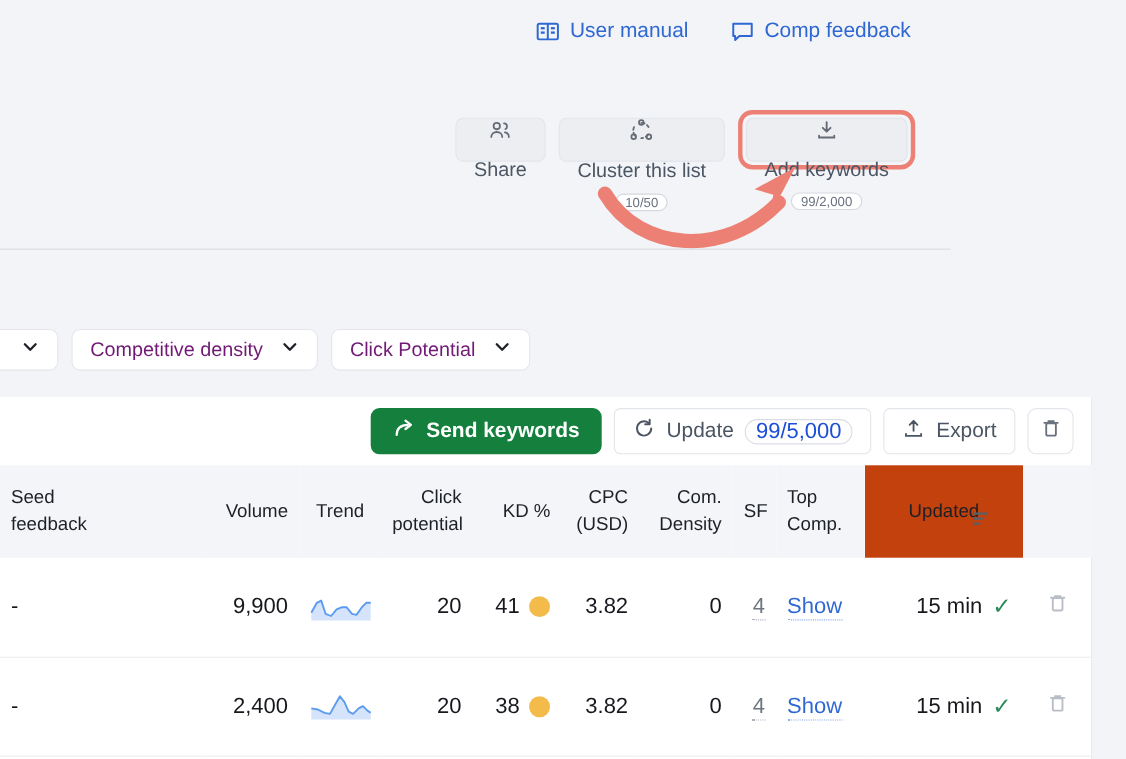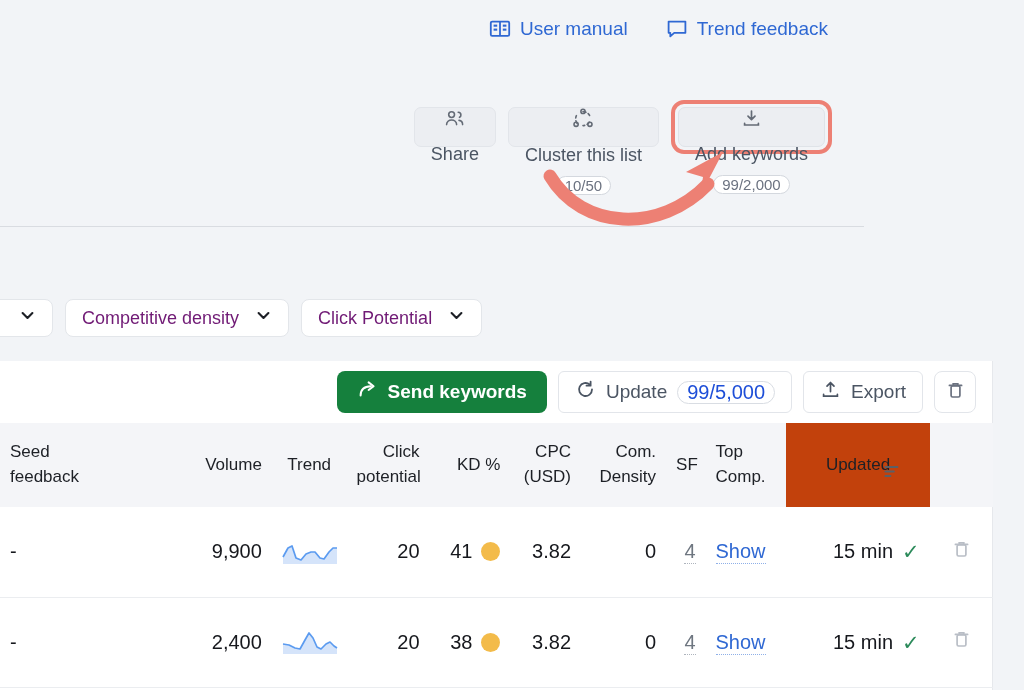--- a/index.html
+++ b/index.html
@@ -33,21 +33,21 @@
     display: flex; align-items: center; gap: 10px;
     height: 40px; padding: 0 16px;
     border-radius: 7px; border: 1px solid #e2e5ea;
     background: #eceef2; color: #4b5563;
     font-size: 18px; cursor: pointer; white-space: nowrap; flex-direction: column;
   }
   .btn .pill {
     display: inline-flex; align-items: center; justify-content: center;
     height: 23px; min-width: 44px; padding: 0 8px;
     border: 1px solid #d4d8de; border-radius: 12px;
-    background: #ffffff; color: #6b7280; font-size: 15px;
+    background: #ffffff; color: #6b7280; font-size: 12px;
   }
   .btn-wrap-highlight {
     border: 4px solid #ed8074; border-radius: 13px;
     padding: 3px; display: flex;
   }
   .btn-wrap-highlight .btn { border-color: #dfe3e8; }
 
   
   .divider {
     position: absolute; left: 0; right: 0; top: 226px;
@@ -167,21 +167,21 @@
         </svg>
       </span>
       <span>User manual</span>
     </div>
     <div class="top-link">
       <span>
         <svg width="22" height="22" viewBox="0 0 22 22" fill="none">
           <path d="M2.6 3.6h16.8v11.2H8.2L4.3 18.4v-3.6H2.6z" stroke="#2f68d3" stroke-width="1.8" stroke-linejoin="round"></path>
         </svg>
       </span>
-      <span>Trend feedback</span>
+      <span>Comp feedback</span>
     </div>
   </div>
 
   <div class="action-bar">
 
     <div class="btn">
       <span>
         <svg width="21" height="21" viewBox="0 0 21 21" fill="none">
           <circle cx="7.6" cy="6.6" r="2.9" stroke="#646b76" stroke-width="1.6"></circle>
           <path d="M2.6 16.6c0-2.8 2.2-4.6 5-4.6s5 1.8 5 4.6" stroke="#646b76" stroke-width="1.6" stroke-linecap="round"></path>

